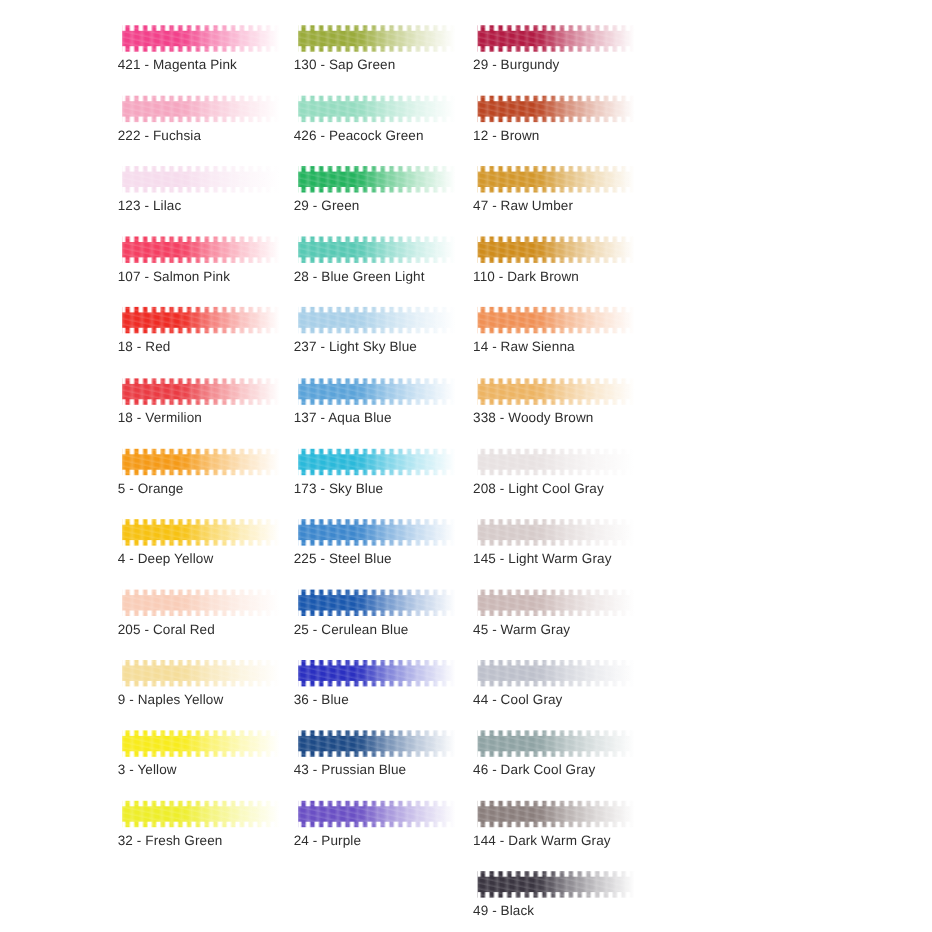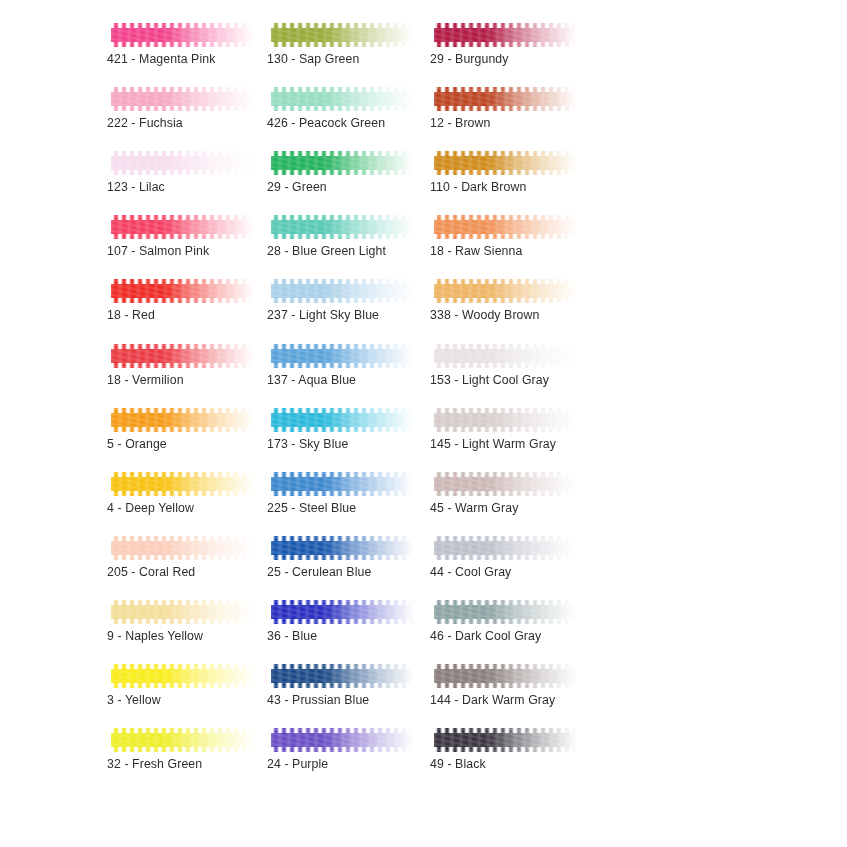--- a/index.html
+++ b/index.html
@@ -410,38 +410,49 @@
             <div class="tex"></div>
             <div class="edge-top"></div>
             <div class="edge-bot"></div>
           </div>
         </div>
         <div class="swatch-label">12 - Brown</div>
       </div>
       <div class="swatch-row">
         <div class="stroke-wrap">
           <div class="stroke">
+            <div class="band" style="background: linear-gradient(90deg, rgb(211, 151, 43) 0%, rgb(211, 151, 43) 38%, rgba(211, 151, 43, 0.62) 56%, rgba(211, 151, 43, 0.3) 76%, rgba(211, 151, 43, 0.1) 92%, rgba(211, 151, 43, 0) 100%);"></div>
+            <div class="tex"></div>
+            <div class="edge-top"></div>
+            <div class="edge-bot"></div>
+          </div>
+        </div>
+        <div class="swatch-label">47 - Raw Umber</div>
+      </div>
+      <div class="swatch-row">
+        <div class="stroke-wrap">
+          <div class="stroke">
             <div class="band" style="background: linear-gradient(90deg, rgb(207, 140, 28) 0%, rgb(207, 140, 28) 38%, rgba(207, 140, 28, 0.62) 56%, rgba(207, 140, 28, 0.3) 76%, rgba(207, 140, 28, 0.1) 92%, rgba(207, 140, 28, 0) 100%);"></div>
             <div class="tex"></div>
             <div class="edge-top"></div>
             <div class="edge-bot"></div>
           </div>
         </div>
         <div class="swatch-label">110 - Dark Brown</div>
       </div>
       <div class="swatch-row">
         <div class="stroke-wrap">
           <div class="stroke">
             <div class="band" style="background: linear-gradient(90deg, rgb(240, 144, 85) 0%, rgb(240, 144, 85) 38%, rgba(240, 144, 85, 0.62) 56%, rgba(240, 144, 85, 0.3) 76%, rgba(240, 144, 85, 0.1) 92%, rgba(240, 144, 85, 0) 100%);"></div>
             <div class="tex"></div>
             <div class="edge-top"></div>
             <div class="edge-bot"></div>
           </div>
         </div>
-        <div class="swatch-label">18 - Raw Sienna</div>
+        <div class="swatch-label">14 - Raw Sienna</div>
       </div>
       <div class="swatch-row">
         <div class="stroke-wrap">
           <div class="stroke">
             <div class="band" style="background: linear-gradient(90deg, rgb(237, 180, 99) 0%, rgb(237, 180, 99) 38%, rgba(237, 180, 99, 0.62) 56%, rgba(237, 180, 99, 0.3) 76%, rgba(237, 180, 99, 0.1) 92%, rgba(237, 180, 99, 0) 100%);"></div>
             <div class="tex"></div>
             <div class="edge-top"></div>
             <div class="edge-bot"></div>
           </div>
         </div>
@@ -449,21 +460,21 @@
       </div>
       <div class="swatch-row">
         <div class="stroke-wrap">
           <div class="stroke">
             <div class="band" style="background: linear-gradient(90deg, rgb(232, 226, 226) 0%, rgb(232, 226, 226) 38%, rgba(232, 226, 226, 0.62) 56%, rgba(232, 226, 226, 0.3) 76%, rgba(232, 226, 226, 0.1) 92%, rgba(232, 226, 226, 0) 100%);"></div>
             <div class="tex"></div>
             <div class="edge-top"></div>
             <div class="edge-bot"></div>
           </div>
         </div>
-        <div class="swatch-label">153 - Light Cool Gray</div>
+        <div class="swatch-label">208 - Light Cool Gray</div>
       </div>
       <div class="swatch-row">
         <div class="stroke-wrap">
           <div class="stroke">
             <div class="band" style="background: linear-gradient(90deg, rgb(214, 203, 202) 0%, rgb(214, 203, 202) 38%, rgba(214, 203, 202, 0.62) 56%, rgba(214, 203, 202, 0.3) 76%, rgba(214, 203, 202, 0.1) 92%, rgba(214, 203, 202, 0) 100%);"></div>
             <div class="tex"></div>
             <div class="edge-top"></div>
             <div class="edge-bot"></div>
           </div>
         </div>

